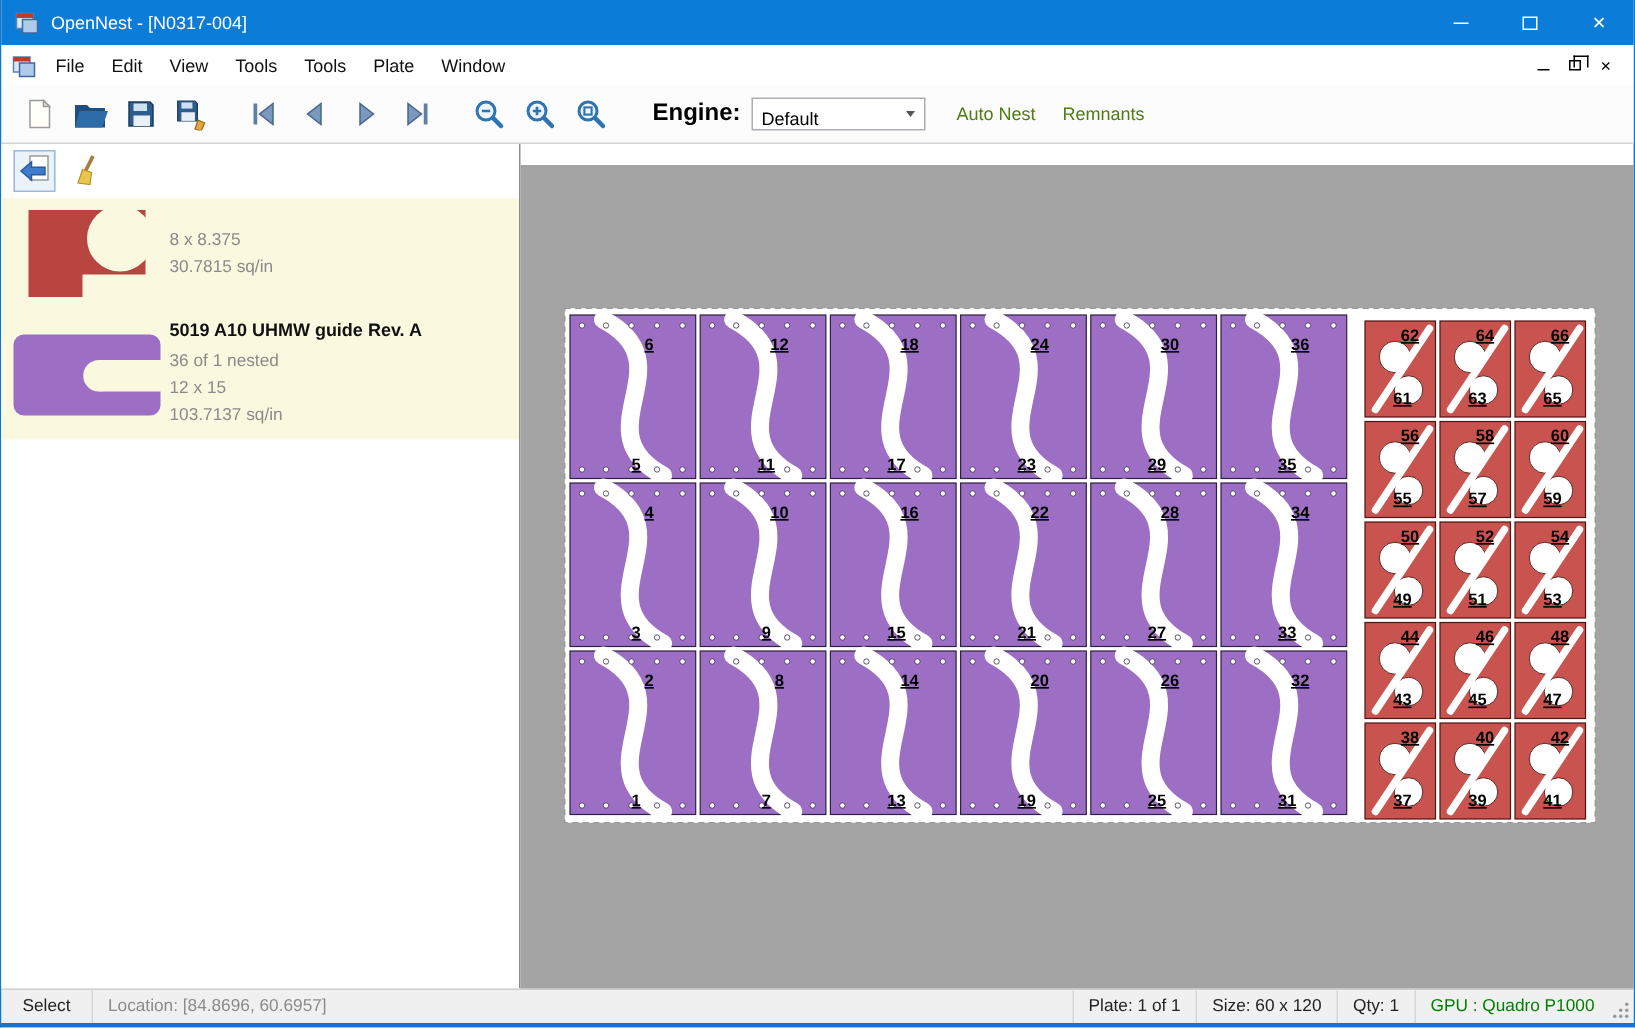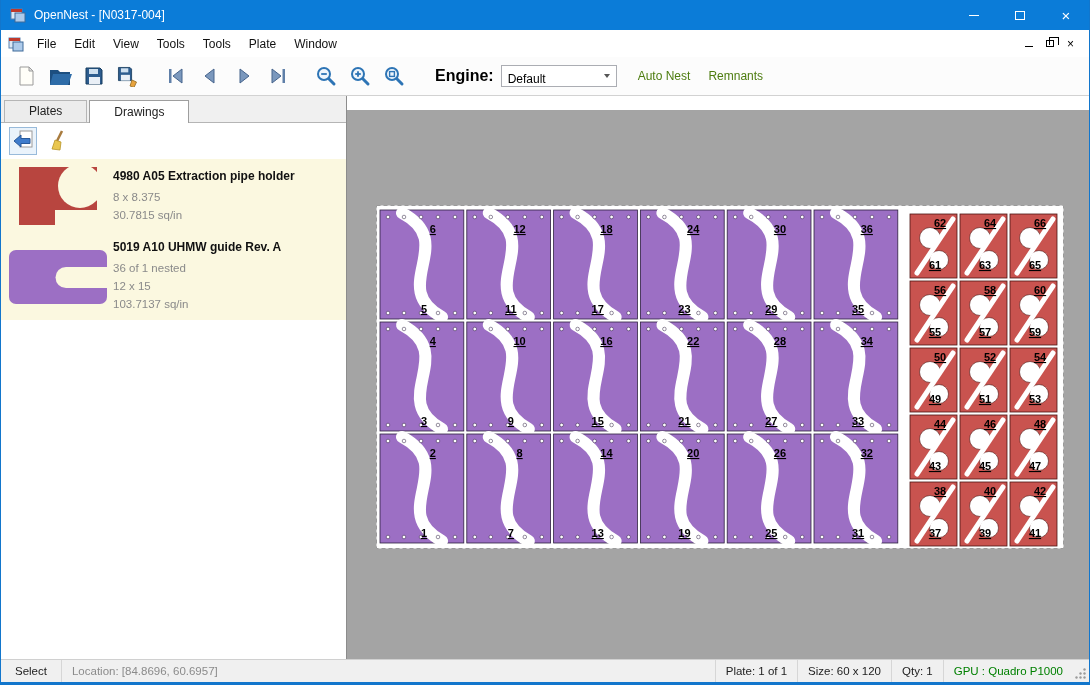--- a/index.html
+++ b/index.html
@@ -200,24 +200,20 @@
     <div class="combo">
       <span>Default</span>
       <span class="combo-arrow"></span>
     </div>
     <div class="flat-btn first">Auto Nest</div>
     <div class="flat-btn">Remnants</div>
   </div>
 
   <div class="body">
     <div class="sidebar">
-      <div class="tabstrip">
-          <div class="tab">Plates</div>
-          <div class="tab active">Drawings</div>
-        </div>
       <div class="side-tools">
         <div class="side-tool-btn selected">
           <span>
             <svg width="22" height="22" viewBox="0 0 22 22">
                 <rect x="8" y="2" width="12" height="16" fill="#fff" stroke="#9a9a9a"></rect>
                 <path d="M2 12l7-6v3.5h9v5H9V18z" fill="#3f7ccc" stroke="#2a5a9a"></path>
               </svg>
           </span>
         </div>
         <div class="side-tool-btn">
@@ -231,21 +227,20 @@
       </div>
       <div class="drawing-list">
           <div class="drawing-item">
             <div class="thumb">
               <svg width="80" height="60" viewBox="0 0 80 60">
                 <path d="M1 1 H79 V44 H37 V59 H1 Z" fill="#b8453f"></path>
                 <circle cx="62" cy="20" r="22" fill="#fbf8e0"></circle>
               </svg>
             </div>
             <div class="info">
-              <div class="d-title">4980 A05 Extraction pipe holder</div>
               <div class="d-meta">8 x 8.375</div>
               <div class="d-meta">30.7815 sq/in</div>
             </div>
           </div>
           <div class="drawing-item">
             <div class="thumb">
               <svg width="100" height="60" viewBox="0 0 100 60">
                 <rect x="1" y="3" width="98" height="54" rx="7" fill="#9c6fc4"></rect>
                 <rect x="58" y="20" width="42" height="21" fill="#fbf8e0"></rect>
                 <circle cx="58" cy="30.5" r="10.5" fill="#fbf8e0"></circle>

